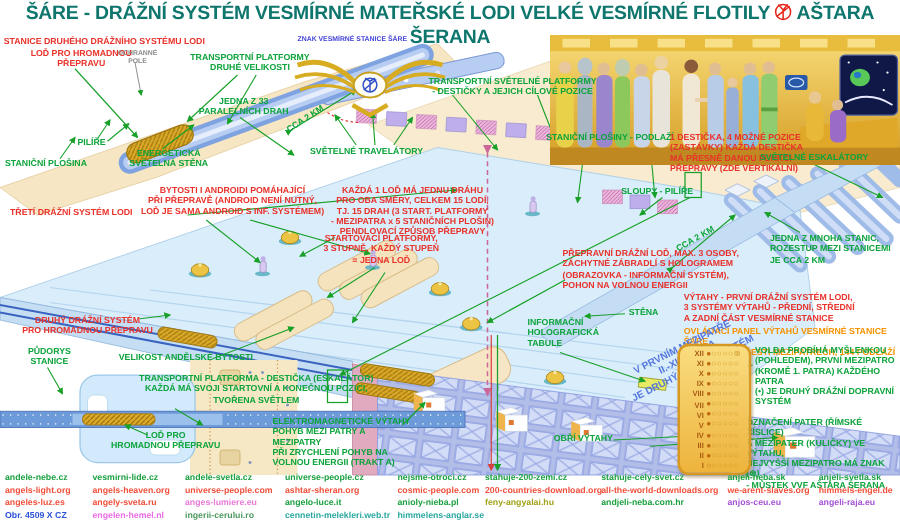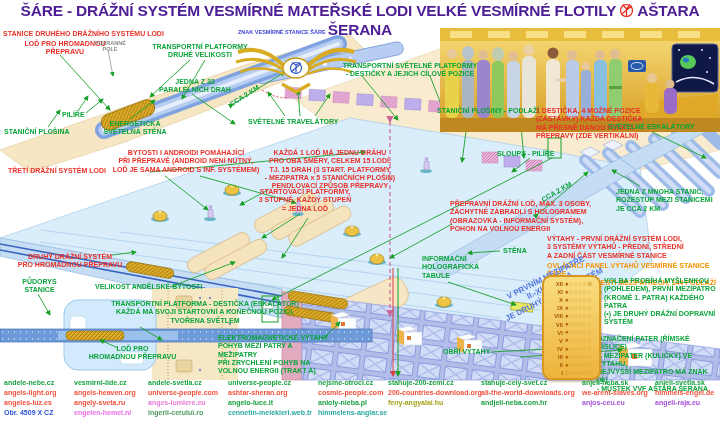--- a/index.html
+++ b/index.html
@@ -1,20 +1,20 @@
 <!DOCTYPE html>
 <html><head>
 <meta charset="utf-8">
 <style>
   html,body{margin:0;padding:0;background:#fff;}
   #stage{position:relative;width:720px;height:425px;background:#fff;overflow:hidden;
          font-family:"Liberation Sans",sans-serif;}
   #art{position:absolute;left:0;top:0;}
   .title{position:absolute;left:0;top:2px;width:720px;text-align:center;
-         font:bold 15.5px/1.1 "Liberation Sans",sans-serif;color:#4c1d95;letter-spacing:-0.2px;}
+         font:bold 15.5px/1.1 "Liberation Sans",sans-serif;color:#0f766e;letter-spacing:-0.2px;}
   .title .sym{display:inline-block;vertical-align:-2px;margin:0 3px;}
   .lbl{position:absolute;font:bold 7px/1.18 "Liberation Sans",sans-serif;
        white-space:pre-line;text-align:center;}
   .la-left{text-align:left;}
   .tiny{font-size:5.5px;font-weight:bold;}
   .rot{transform-origin:center center;}
   
   #panel{position:absolute;left:542px;top:275px;width:59px;height:105px;
          background:linear-gradient(180deg,#f9dd80,#eeb33c);border:2px solid #d89820;
          border-radius:9px;box-shadow:1px 2px 2px rgba(120,90,20,.35);box-sizing:border-box;

